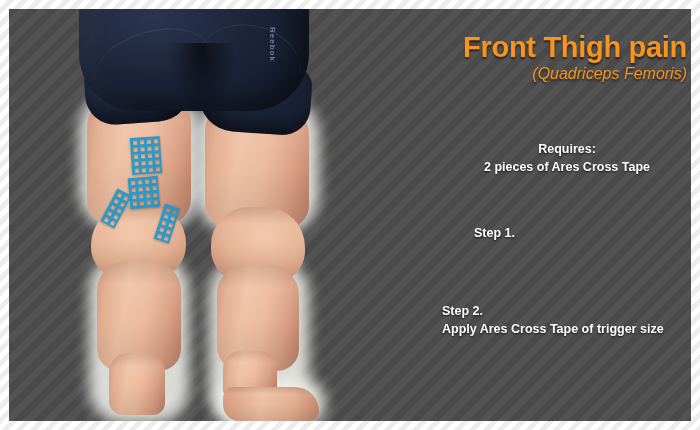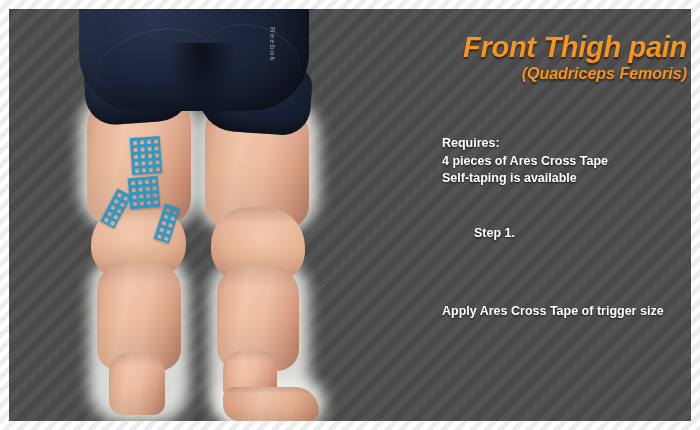--- a/index.html
+++ b/index.html
@@ -179,44 +179,44 @@
   
   #copy {
     position:absolute;
     left:415px; top:0px;
     width:267px; height:412px;
     color:#ffffff;
   }
   #title {
     position:absolute;
     right:4px; top:22px;
-    font-size:29px; font-weight:bold; font-style:italic;
+    font-size:29px; font-weight:bold; 
     color:#f7941e;
     text-shadow:0 2px 2px rgba(0,0,0,.55);
     letter-spacing:-.3px;
     white-space:nowrap;
   }
   #subtitle {
     position:absolute;
     right:4px; top:56px;
-    font-size:16px; font-weight:bold; font-style:italic;
+    font-size:16px; font-weight:normal; font-style:italic;
     color:#f7941e;
     text-shadow:0 2px 2px rgba(0,0,0,.55);
     white-space:nowrap;
   }
   .block { position:absolute; left:18px; width:250px; }
   .line {
     font-size:12.5px;
     font-weight:bold;
     line-height:17.5px;
     color:#ffffff;
     text-shadow:0 1px 2px rgba(0,0,0,.75);
     white-space:nowrap;
   }
-  #blk-requires { top:126px; }
+  #blk-requires { top:132px;text-align:center; }
   #blk-step1    { top:216px;margin-left:32px; }
   #blk-step2    { top:294px; }
 </style>
 </head>
 <body>
 
 <div id="poster">
   <div id="panel">
 
     <div id="photo">
@@ -255,27 +255,27 @@
         </div>
     </div>
 
     <div id="copy">
 
       <div id="title">Front Thigh pain</div>
       <div id="subtitle">(Quadriceps Femoris)</div>
 
       <div class="block" id="blk-requires">
         <div class="line">Requires:</div>
-        <div class="line">4 pieces of Ares Cross Tape</div>
-        <div class="line">Self-taping is available</div>
+        <div class="line">2 pieces of Ares Cross Tape</div>
       </div>
 
       <div class="block" id="blk-step1">
         <div class="line">Step 1.</div>
       </div>
 
       <div class="block" id="blk-step2">
+        <div class="line">Step 2.</div>
         <div class="line">Apply Ares Cross Tape of trigger size</div>
       </div>
 
     </div>
   </div>
 </div>
 
 </body></html>

